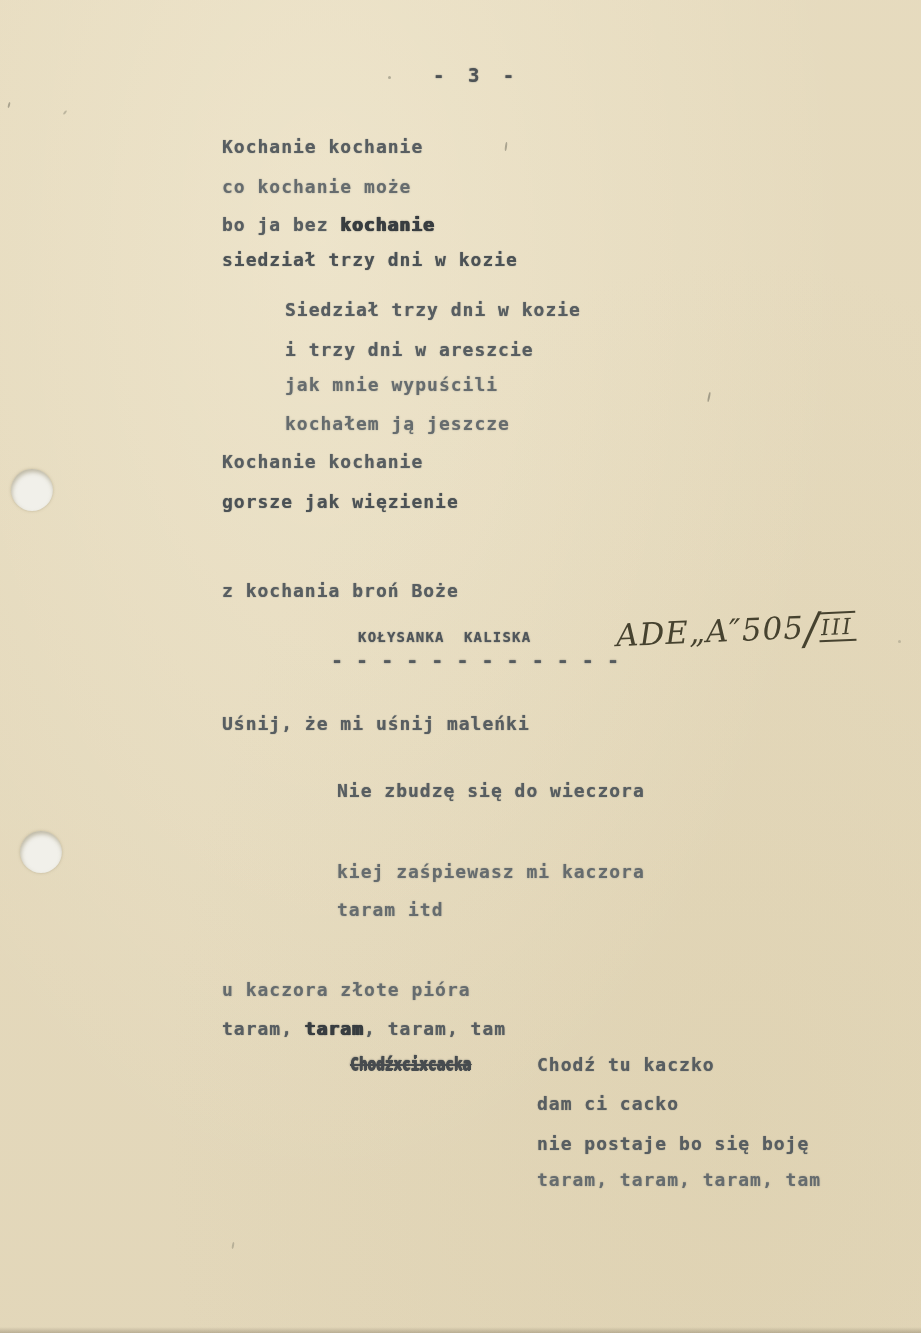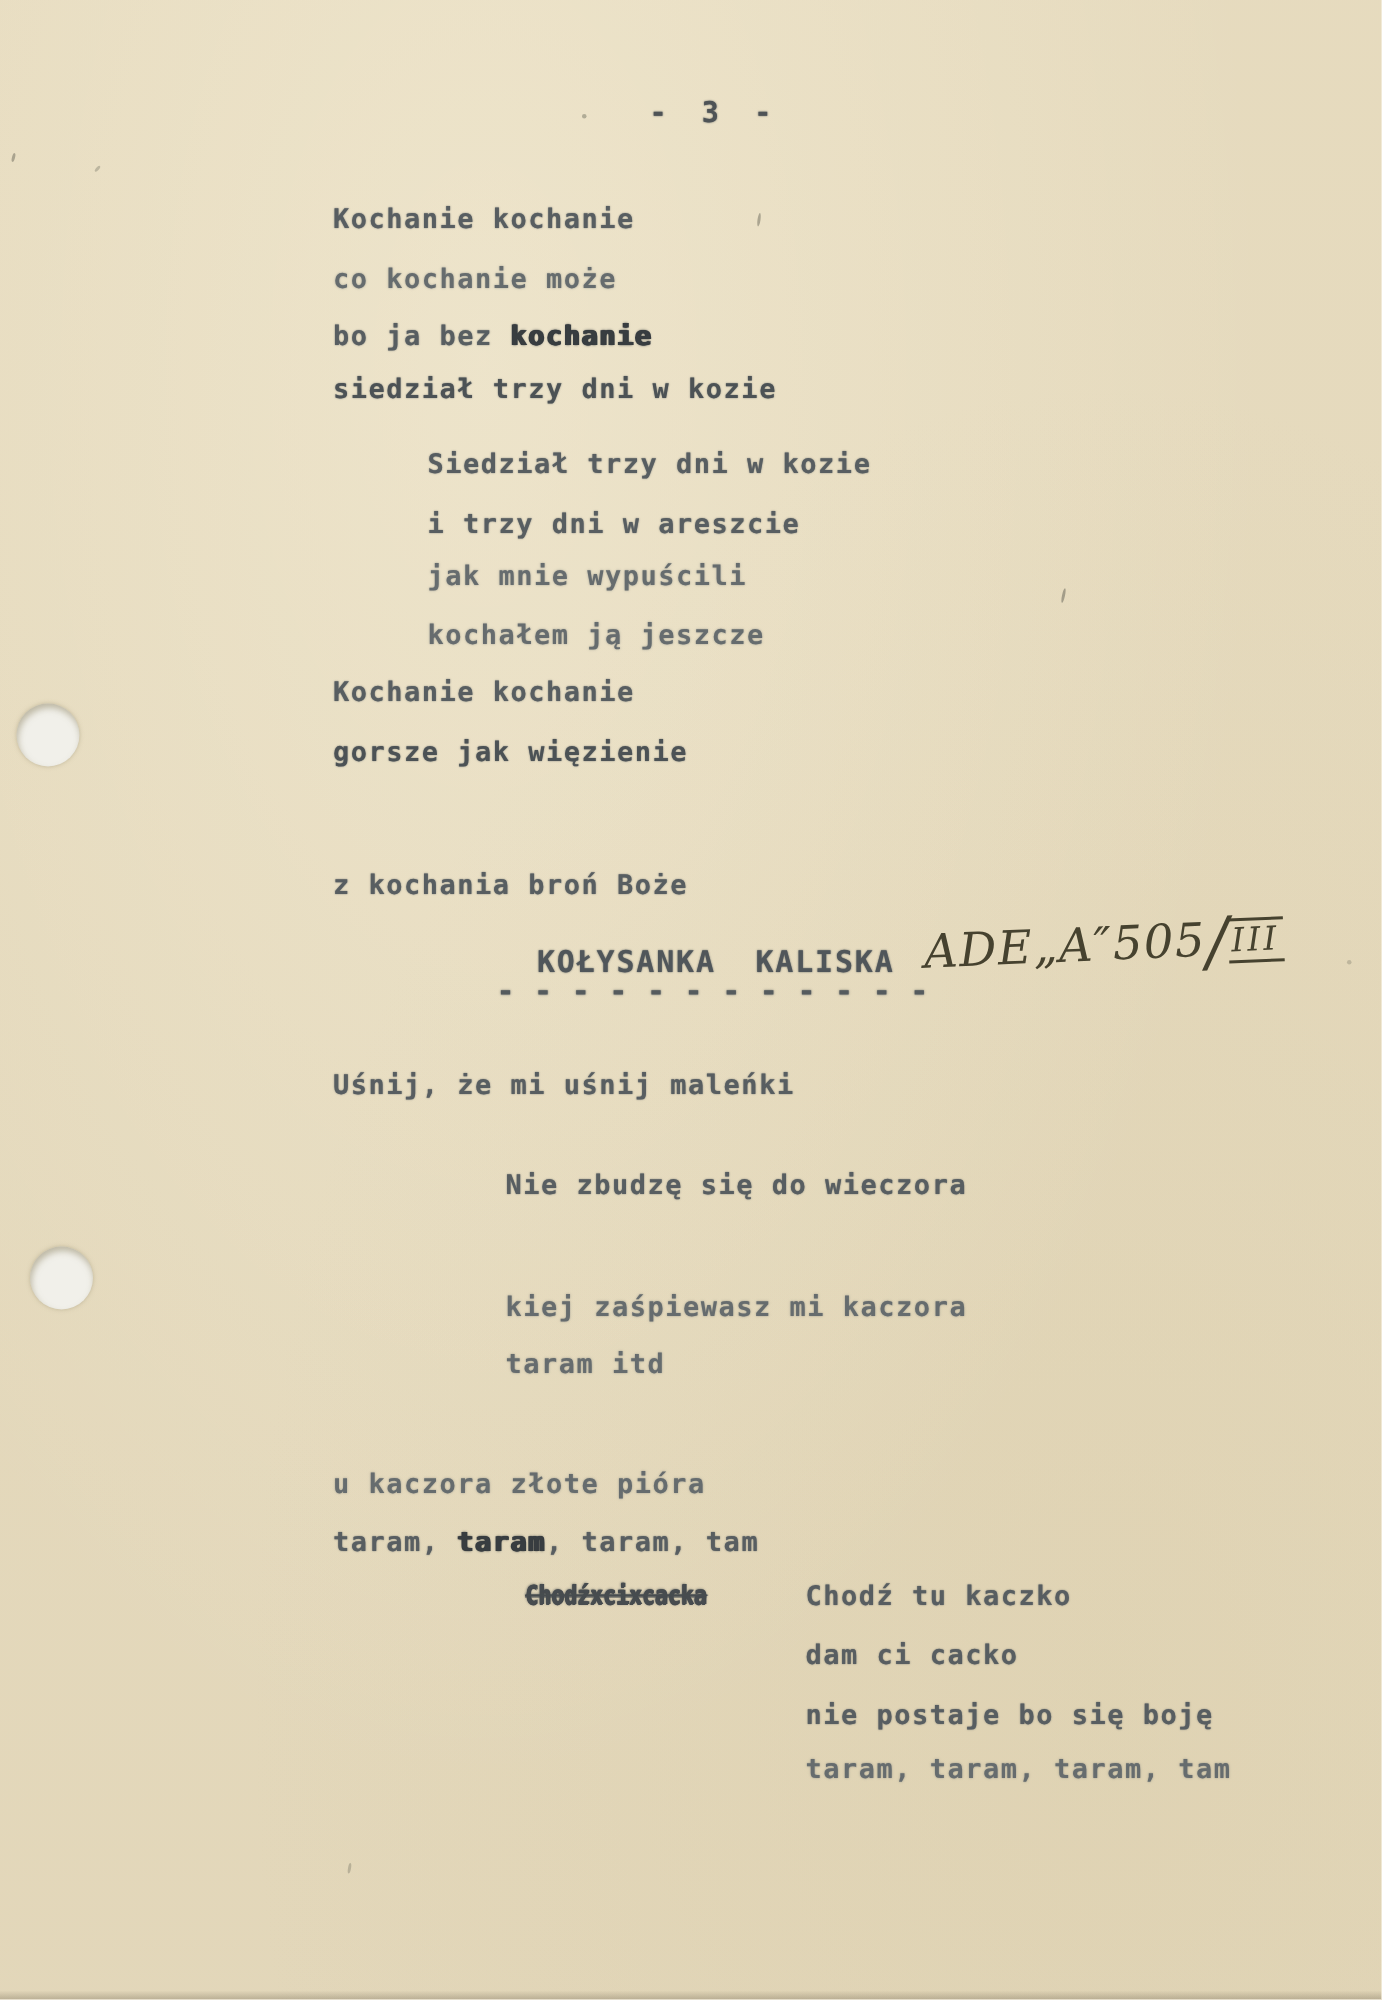--- a/index.html
+++ b/index.html
@@ -35,21 +35,21 @@
     text-shadow:0 0 1.6px #383d40, 0.7px 0 0 #383d40, -0.7px 0 0 #383d40;
   }
   .page-num{
     position:absolute;left:433px;top:64px;
     font-size:19px;font-weight:bold;letter-spacing:6px;
     color:#4e5356;text-shadow:0 0 1.3px rgba(78,83,86,.9);
     font-family:"DejaVu Sans Mono",monospace;white-space:pre;
   }
   .title{
     position:absolute;left:358px;top:629px;
-    font-size:20px;font-weight:bold;letter-spacing:1.2px;
+    font-size:14px;font-weight:bold;letter-spacing:1.2px;
     color:#50565a;white-space:pre;
     text-shadow:0 0 1.3px rgba(80,86,90,.9);
     font-family:"DejaVu Sans Mono",monospace;
   }
   .dashes{
     position:absolute;left:331px;top:648px;
     font-size:20px;font-weight:900;letter-spacing:.5px;
     color:#555b5e;white-space:pre;
     text-shadow:0 0 1.5px rgba(85,91,94,.9);
     font-family:"DejaVu Sans Mono",monospace;

